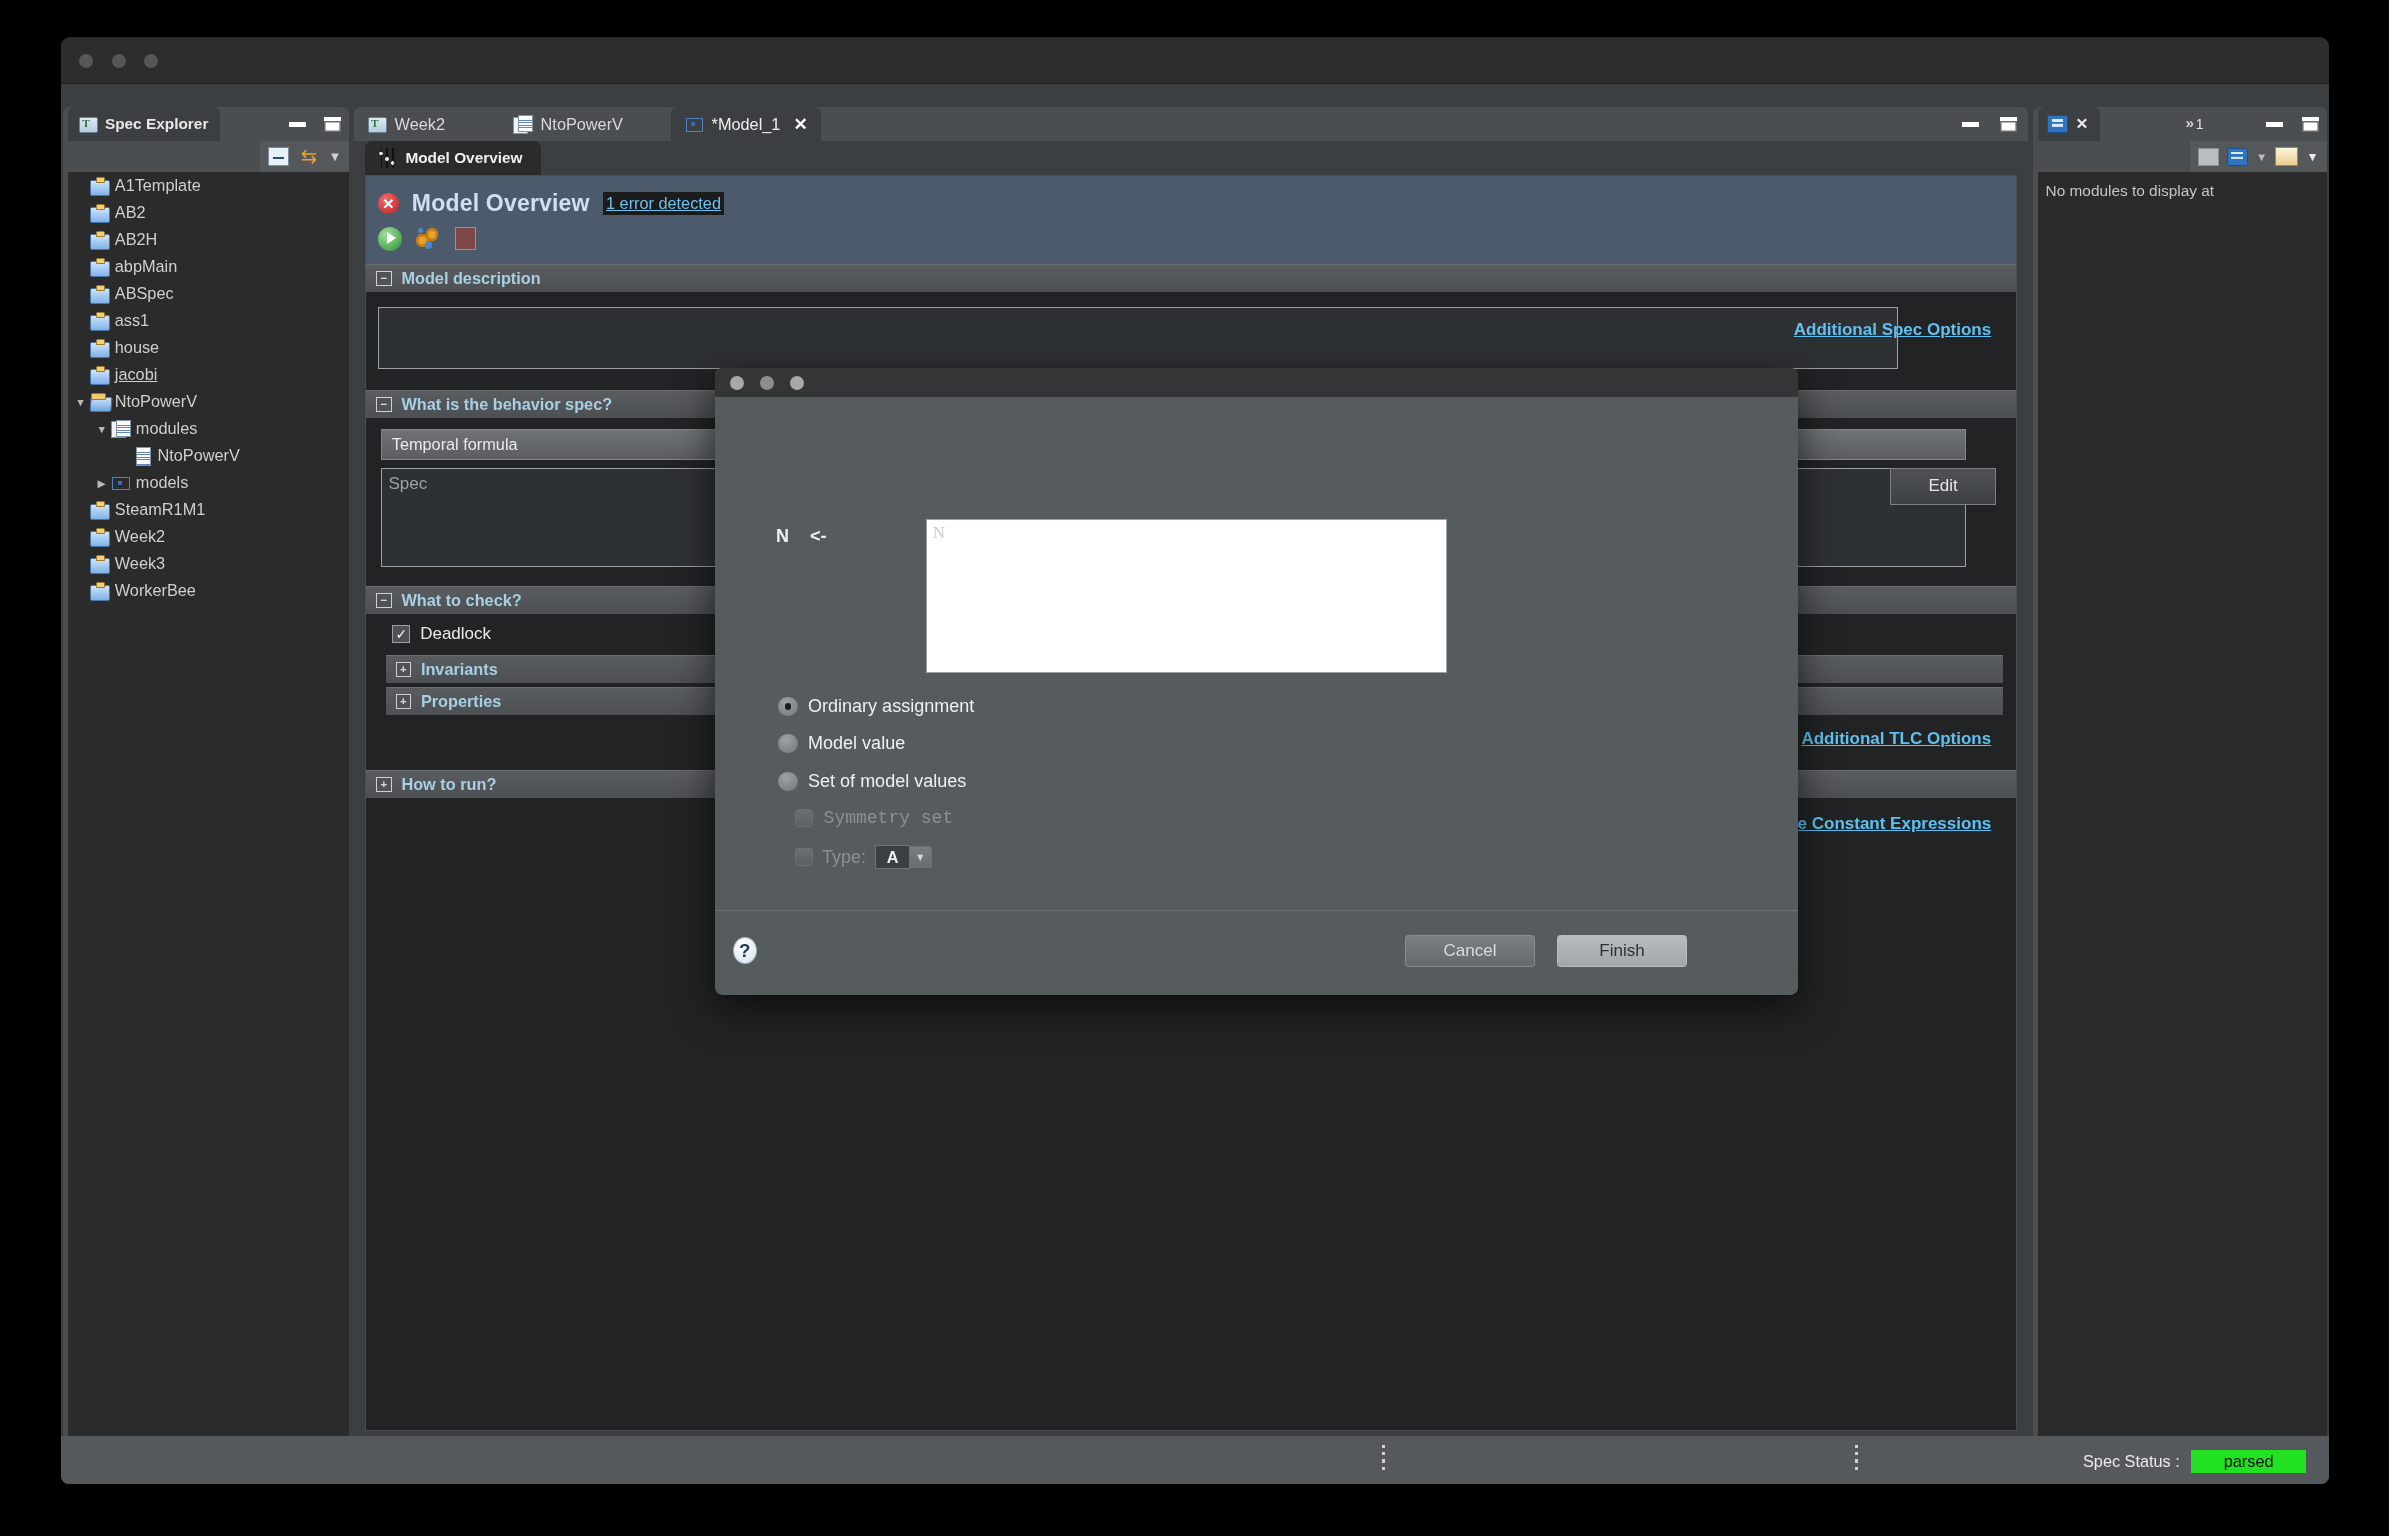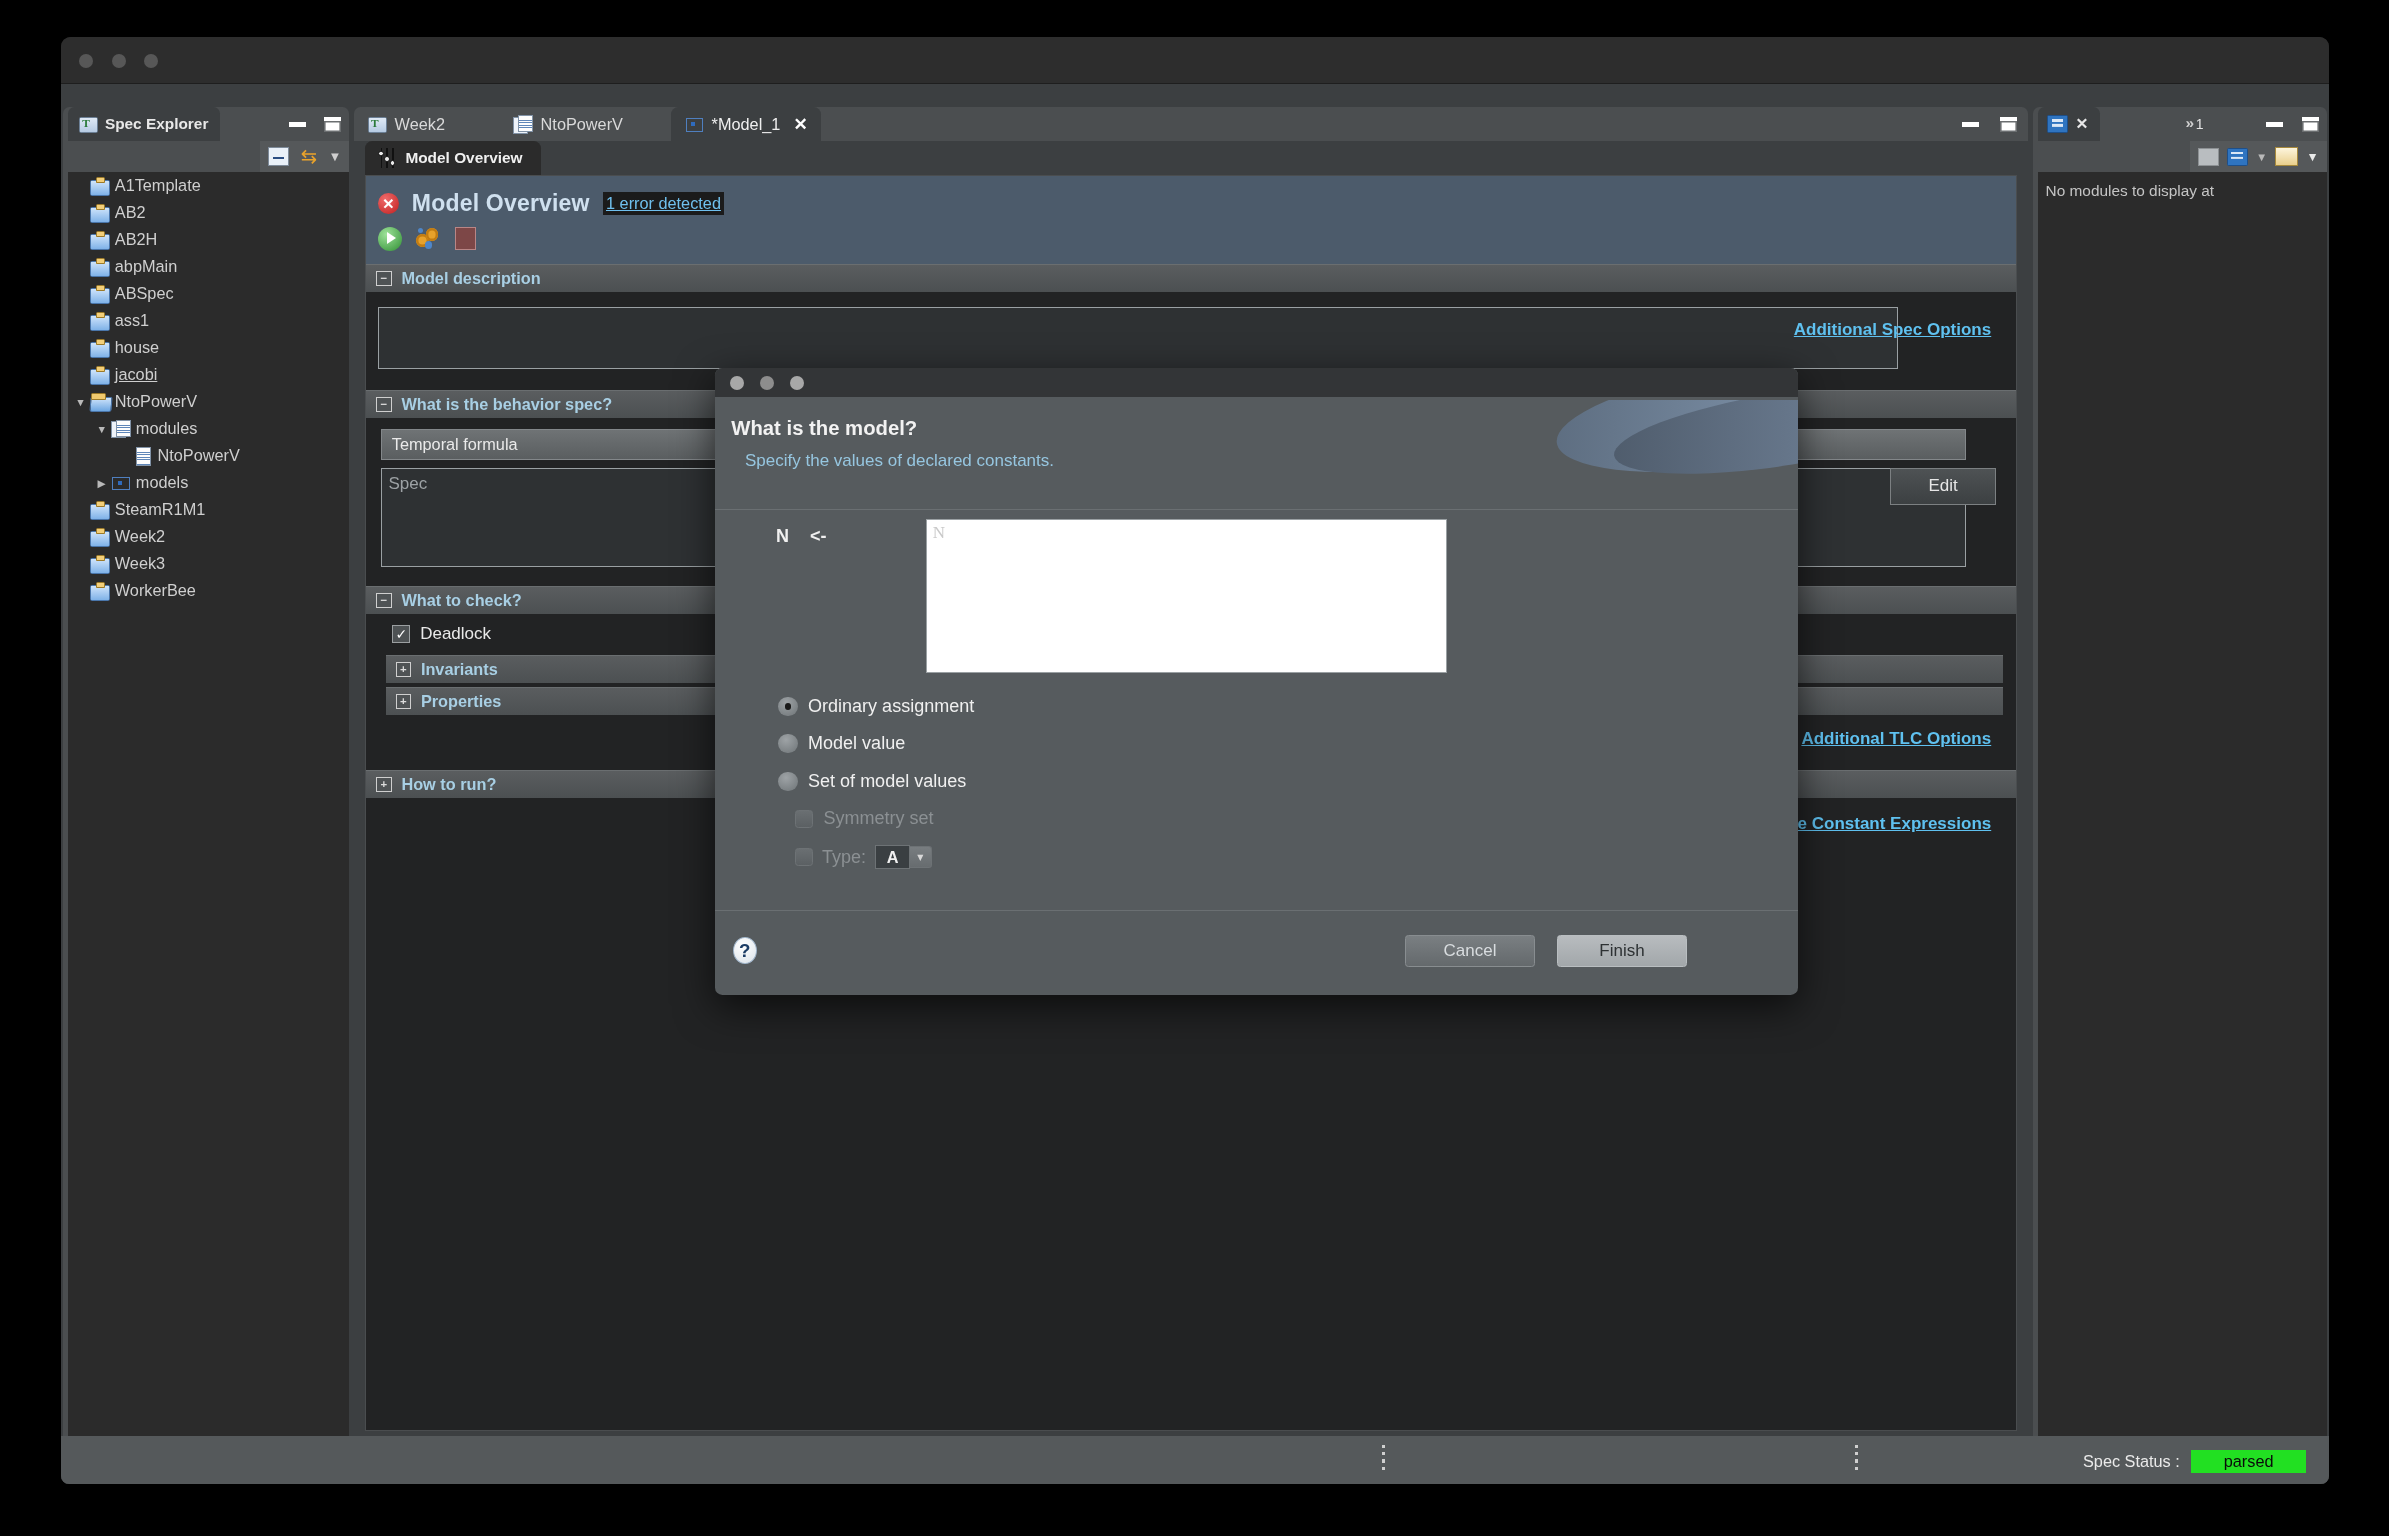--- a/index.html
+++ b/index.html
@@ -496,28 +496,20 @@
 
   </div>
 
   <div id="dialog">
     <div id="dlg-title">
       <i></i>
       <i></i>
       <i></i>
     </div>
 
-    <div id="dlg-head">
-      <span class="banner">
-          <b></b>
-          <b></b>
-        </span>
-      <div id="dlg-h1">What is the model?</div>
-      <div id="dlg-h2">Specify the values of declared constants.</div>
-    </div>
 
     <div id="dlg-content">
       <span id="const-name">N</span>
       <span id="const-arrow">&lt;-</span>
 
       <div id="const-value">
         <div class="ph">N</div>
       </div>
 
       <div class="radio-row" style="top:186px;">
@@ -526,21 +518,21 @@
       </div>
       <div class="radio-row" style="top:223px;">
         <span class="radio"></span>
         <span class="rl">Model value</span>
       </div>
       <div class="radio-row" style="top:261px;">
         <span class="radio"></span>
         <span class="rl">Set of model values</span>
       </div>
 
-      <div class="radio-row disabled" style="top:298px;left:80px;">
+      <div class="radio-row disabled" style="top:298px;left:80px;font-family:Liberation Mono, monospace;">
         <span class="sqchk"></span>
         <span class="rl">Symmetry set</span>
       </div>
 
       <div class="radio-row disabled" style="top:335px;left:80px;gap:9px;">
         <span class="sqchk"></span>
         <span class="rl">Type:</span>
         <span class="typebox">
           <span class="val">A</span>
           <span class="arrow">▾</span>

